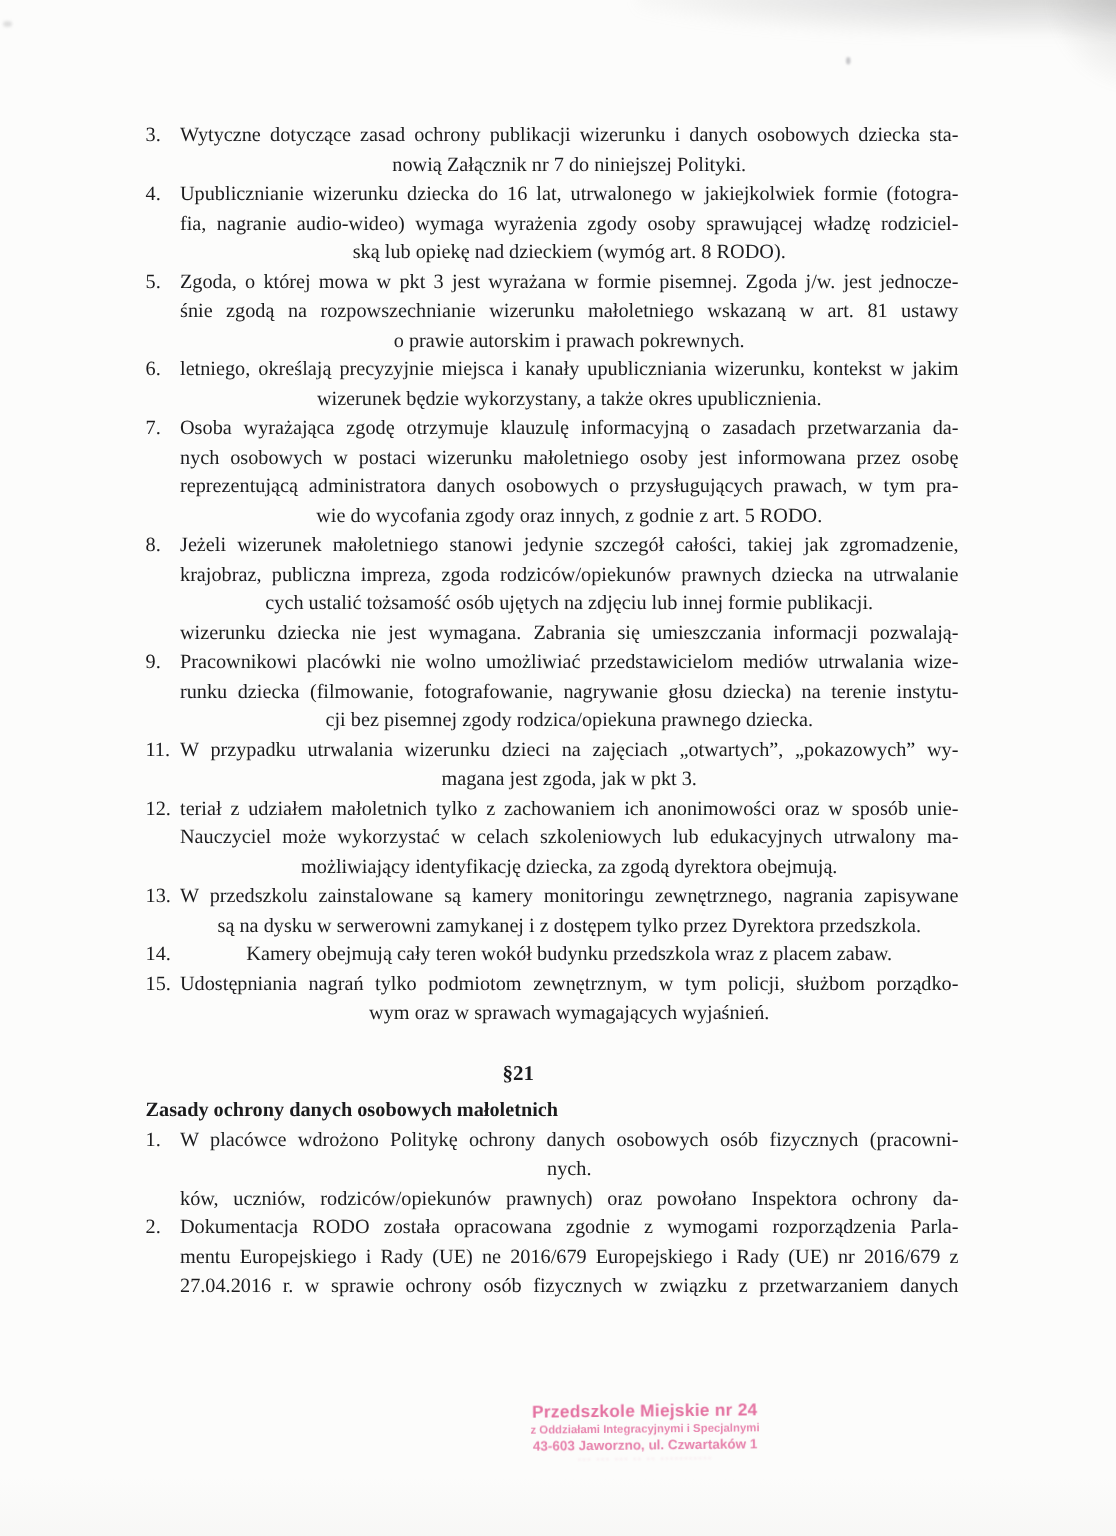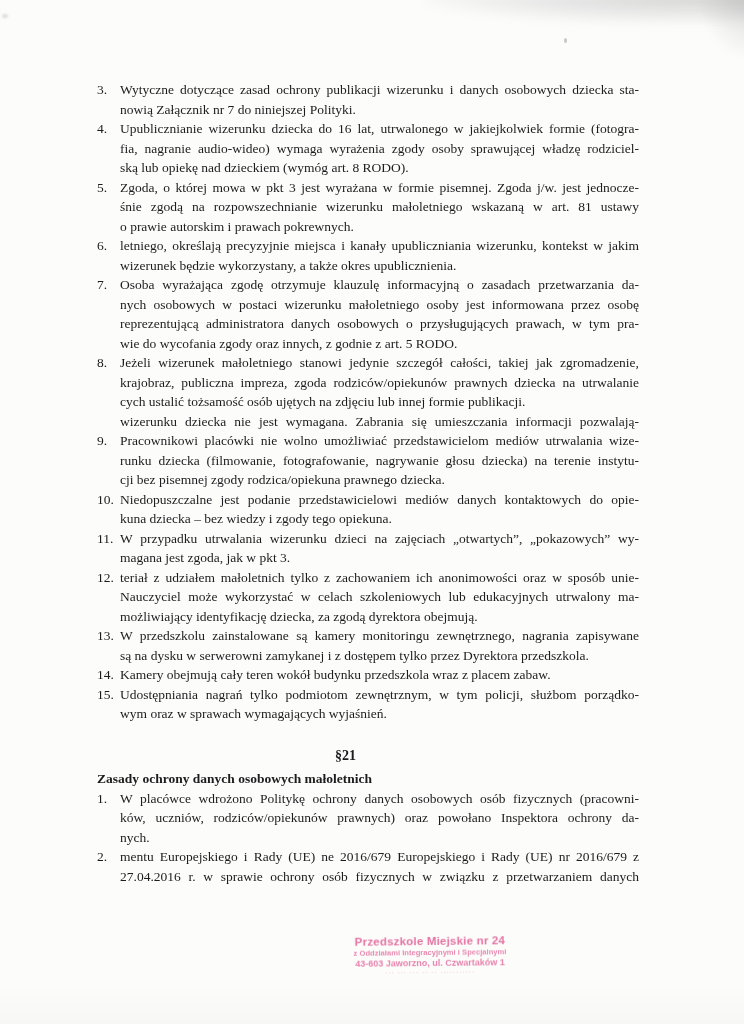--- a/index.html
+++ b/index.html
@@ -31,21 +31,21 @@
   
   .doc {
     position:absolute; left:97px; top:80px; width:542px;
     font-size:13.5px; line-height:19.5px;
     text-rendering:optimizeLegibility;
   }
   .item { position:relative; padding-left:23px; }
   .num  { position:absolute; left:0; top:0; }
   .ln   { display:block; }
   .j    { text-align:justify; text-align-last:justify; }
-  .last { text-align:left; }
+  .last { text-align:center; }
 
   .sec-symbol {
     text-align:center; padding-right:45px; font-weight:bold;
     margin-top:22px; margin-bottom:4px; font-size:14px;
   }
   .sec-heading { font-weight:bold; }
 
   
   .stamp {
     position:absolute; left:330px; top:935px; width:200px;
@@ -107,25 +107,20 @@
           <span class="ln last">cych ustalić tożsamość osób ujętych na zdjęciu lub innej formie publikacji.</span>
           <span class="ln j">wizerunku dziecka nie jest wymagana. Zabrania się umieszczania informacji pozwalają-</span>
         </div>
         <div class="item">
           <span class="num">9.</span>
           <span class="ln j">Pracownikowi placówki nie wolno umożliwiać przedstawicielom mediów utrwalania wize-</span>
           <span class="ln j">runku dziecka (filmowanie, fotografowanie, nagrywanie głosu dziecka) na terenie instytu-</span>
           <span class="ln last">cji bez pisemnej zgody rodzica/opiekuna prawnego dziecka.</span>
         </div>
         <div class="item">
-          <span class="num">10.</span>
-          <span class="ln j">Niedopuszczalne jest podanie przedstawicielowi mediów danych kontaktowych do opie-</span>
-          <span class="ln last">kuna dziecka – bez wiedzy i zgody tego opiekuna.</span>
-        </div>
-        <div class="item">
           <span class="num">11.</span>
           <span class="ln j">W przypadku utrwalania wizerunku dzieci na zajęciach „otwartych”, „pokazowych” wy-</span>
           <span class="ln last">magana jest zgoda, jak w pkt 3.</span>
         </div>
         <div class="item">
           <span class="num">12.</span>
           <span class="ln j">teriał z udziałem małoletnich tylko z zachowaniem ich anonimowości oraz w sposób unie-</span>
           <span class="ln j">Nauczyciel może wykorzystać w celach szkoleniowych lub edukacyjnych utrwalony ma-</span>
           <span class="ln last">możliwiający identyfikację dziecka, za zgodą dyrektora obejmują.</span>
         </div>
@@ -145,25 +140,26 @@
         </div>
       </div>
 
     <div class="sec-symbol">§21</div>
     <div class="sec-heading">Zasady ochrony danych osobowych małoletnich</div>
 
     <div id="list-section">
         <div class="item">
           <span class="num">1.</span>
           <span class="ln j">W placówce wdrożono Politykę ochrony danych osobowych osób fizycznych (pracowni-</span>
+          <span class="ln last">nych.</span>
           <span class="ln j">ków, uczniów, rodziców/opiekunów prawnych) oraz powołano Inspektora ochrony da-</span>
-          <span class="ln last">nych.</span>
         </div>
         <div class="item">
           <span class="num">2.</span>
+          <span class="ln j">Dokumentacja RODO została opracowana zgodnie z wymogami rozporządzenia Parla-</span>
           <span class="ln j">mentu Europejskiego i Rady (UE) ne 2016/679 Europejskiego i Rady (UE) nr 2016/679 z</span>
           <span class="ln j">27.04.2016 r. w sprawie ochrony osób fizycznych w związku z przetwarzaniem danych</span>
         </div>
       </div>
   </div>
 
   <div class="stamp" style="color: rgb(226, 103, 154);">
     <div class="stamp-l1">Przedszkole Miejskie nr 24</div>
     <div class="stamp-l2">z Oddziałami Integracyjnymi i Specjalnymi</div>
     <div class="stamp-l3">43-603 Jaworzno, ul. Czwartaków 1</div>

